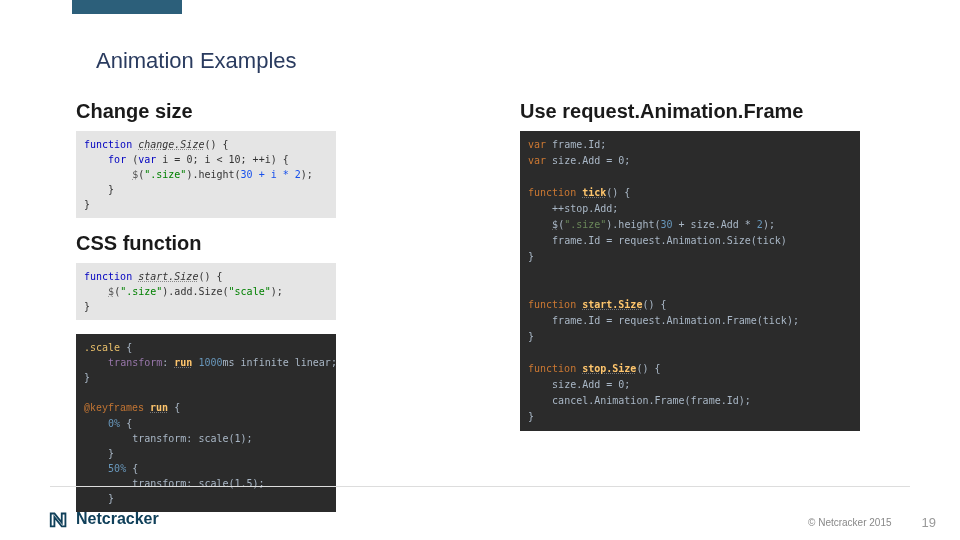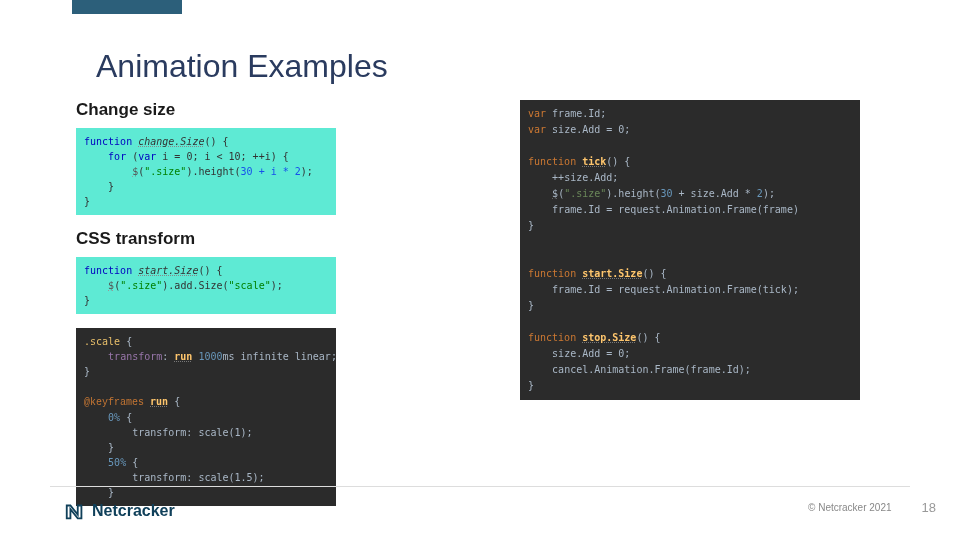--- a/index.html
+++ b/index.html
@@ -13,26 +13,26 @@
   }
   .top-bar {
     position: absolute;
     top: 0; left: 72px;
     width: 110px; height: 14px;
     background: #2c5f7a;
   }
   .title {
     position: absolute;
     top: 48px; left: 96px;
-    font-size: 32px;
+    font-size: 22px;
     font-weight: 400;
     color: #2a3b5f;
   }
   .sub {
-    font-size: 17px;
+    font-size: 20px;
     font-weight: bold;
     color: #1a1a1a;
     margin-bottom: 8px;
   }
   .left-col {
     position: absolute;
     top: 100px; left: 76px;
     width: 260px;
   }
   .right-col {
@@ -43,21 +43,21 @@
   .code-block {
     font-family: Consolas, Menlo, monospace;
     font-size: 10px;
     line-height: 15px;
     padding: 6px 8px;
     white-space: pre;
     margin-bottom: 14px;
     overflow: hidden;
   }
   .code-light {
-    background: #5eead4;
+    background: #e5e5e5;
     color: #333;
   }
   .code-dark {
     background: #2b2b2b;
     color: #a9b7c6;
   }
   
   .kw-l { color: #0000c0; }
   .fn-l { color: #333; font-style: italic; text-decoration: underline dotted #888; }
   .str-l { color: #008000; }
@@ -74,24 +74,24 @@
 
   .divider {
     position: absolute;
     left: 50px; right: 50px;
     top: 486px;
     height: 1px;
     background: #ddd;
   }
   .footer {
     position: absolute;
-    bottom: 10px; left: 64px; right: 24px;
+    bottom: 10px; left: 48px; right: 24px;
     height: 30px;
     display: flex;
-    align-items: flex-start;
+    align-items: flex-end;
     justify-content: space-between;
   }
   .logo {
     display: flex;
     align-items: center;
     gap: 6px;
     color: #10405a;
     font-weight: bold;
     font-size: 16px;
   }
@@ -114,48 +114,49 @@
 
 <div class="left-col">
   <div class="sub">Change size</div>
 
   <div class="code-block code-light"><span class="kw-l">function</span> <span class="fn-l">change.Size</span>() {
     <span class="kw-l">for</span> (<span class="kw-l">var</span> <span>i = 0; i &lt; 10; ++i</span>) {
         <span class="jq-l">$</span>(<span class="str-l">".size"</span>).<span>height</span>(<span class="num-l">30 + i * 2</span>);
     }
 }</div>
 
-  <div class="sub">CSS transform</div>
+  <div class="sub">CSS function</div>
 
   <div class="code-block code-light"><span class="kw-l">function</span> <span class="fn-l">start.Size</span>() {
     <span class="jq-l">$</span>(<span class="str-l">".size"</span>).<span>add.Size</span>(<span class="str-l">"scale"</span>);
 }</div>
 
   <div class="code-block code-dark"><span class="sel-d">.scale</span> {
     <span class="id-d">transform</span>: <span class="fn-d">run</span> <span class="num-d">1000</span>ms infinite linear;
 }
 
 <span class="at-d">@keyframes</span> <span class="fn-d">run</span> {
     <span class="num-d">0%</span> {
         <span>transform: scale(1);</span>
     }
     <span class="num-d">50%</span> {
         <span>transform: scale(1.5);</span>
     }</div>
 </div>
 
 <div class="right-col">
+  <div class="sub">Use request.Animation.Frame</div>
 
   <div class="code-block code-dark" style="line-height:16px;"><span class="kw-d">var</span> <span>frame.Id;</span>
 <span class="kw-d">var</span> <span>size.Add = 0;</span>
 
 <span class="kw-d">function</span> <span class="fn-d">tick</span>() {
-    <span>++size.Add;</span>
+    <span>++stop.Add;</span>
     <span class="jq-l" style="color:#a9b7c6;text-decoration:underline dotted #666;">$</span>(<span class="str-d">".size"</span>).<span>height</span>(<span class="num-d">30</span> + size.Add * <span class="num-d">2</span>);
-    <span>frame.Id = request.Animation.Frame(frame)</span>
+    <span>frame.Id = request.Animation.Size(tick)</span>
 }
 
 
 <span class="kw-d">function</span> <span class="fn-d">start.Size</span>() {
     <span>frame.Id = request.Animation.Frame(tick);</span>
 }
 
 <span class="kw-d">function</span> <span class="fn-d">stop.Size</span>() {
     <span>size.Add = 0;</span>
     <span>cancel.Animation.Frame(frame.Id);</span>
@@ -164,16 +165,16 @@
 
 <div class="divider"></div>
 <div class="footer">
   <div class="logo">
     <svg viewBox="0 0 24 24">
       <path d="M3 20 L3 6 L7 6 L15 16 L15 6 L19 6 L19 20 L15 20 L7 10 L7 20 Z" fill="none" stroke="#10405a" stroke-width="2"></path>
     </svg>
     <span>Netcracker</span>
   </div>
   <div class="foot-right">
-    <span>© Netcracker 2021</span>
-    <span class="page-num">18</span>
+    <span>© Netcracker 2015</span>
+    <span class="page-num">19</span>
   </div>
 </div>
 
 </body></html>

